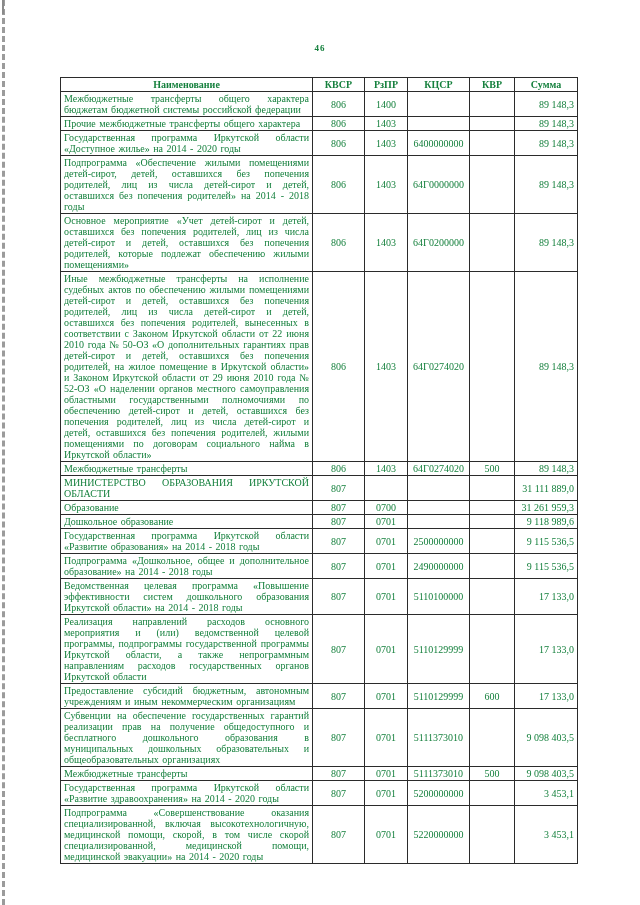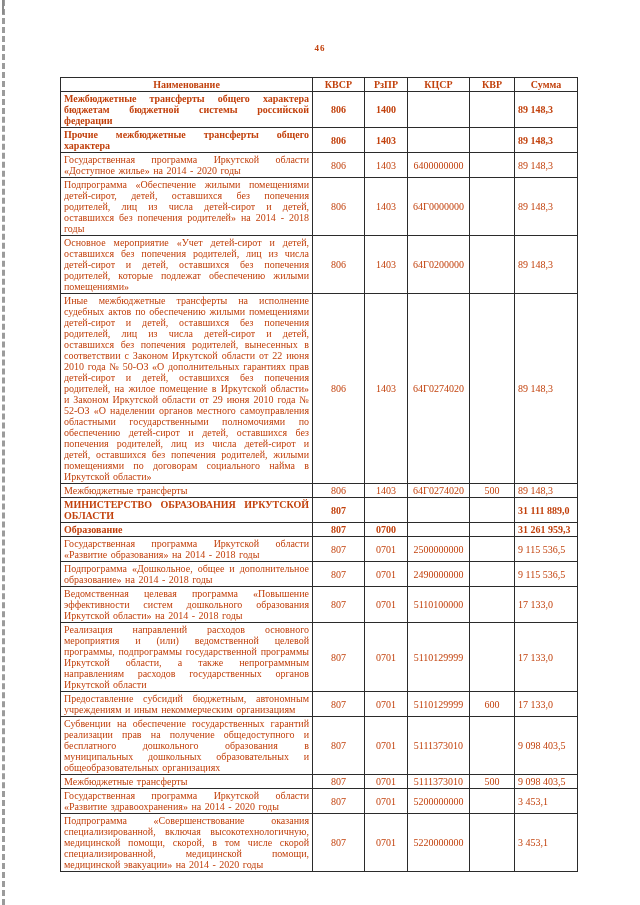--- a/index.html
+++ b/index.html
@@ -2,21 +2,21 @@
 <html><head>
 <meta charset="utf-8">
 <style>
   html, body { margin: 0; padding: 0; background: #ffffff; }
   .page {
     position: relative;
     width: 640px;
     height: 905px;
     background: #ffffff;
     font-family: "Liberation Serif", serif;
-    color: #c2410c;
+    color: #15803d;
     overflow: hidden;
   }
   .edge-artifact {
     position: absolute;
     left: 2px;
     top: 0;
     height: 905px;
     width: 0;
     border-left: 3px dashed #9b9b9b;
   }
@@ -54,22 +54,22 @@
     vertical-align: middle;
     overflow: hidden;
   }
   .budget-table th {
     font-weight: bold;
     text-align: center;
     padding: 1px 2px;
   }
   td.name { text-align: justify; text-align-last: left; word-spacing: 1px; }
   td.code { text-align: center; }
-  td.sum  { text-align: left; }
-  tr.bold td { font-weight: bold; margin-left: 34px; }
+  td.sum  { text-align: right; }
+  tr.bold td { font-weight: normal; margin-left: 34px; }
   col.c-name { width: 252px; }
   col.c-kvsr { width: 52px; }
   col.c-rzpr { width: 43px; }
   col.c-kcsr { width: 62px; }
   col.c-kvr  { width: 45px; }
   col.c-sum  { width: 63px; }
 </style>
 </head>
 <body>
 
@@ -163,20 +163,28 @@
           <td class="sum">31 111 889,0</td>
         </tr>
         <tr class="bold">
           <td class="name">Образование</td>
           <td class="code">807</td>
           <td class="code">0700</td>
           <td class="code"></td>
           <td class="code"></td>
           <td class="sum">31 261 959,3</td>
         </tr>
+        <tr class="bold">
+          <td class="name">Дошкольное образование</td>
+          <td class="code">807</td>
+          <td class="code">0701</td>
+          <td class="code"></td>
+          <td class="code"></td>
+          <td class="sum">9 118 989,6</td>
+        </tr>
         <tr>
           <td class="name">Государственная программа Иркутской области «Развитие образования» на 2014 - 2018 годы</td>
           <td class="code">807</td>
           <td class="code">0701</td>
           <td class="code">2500000000</td>
           <td class="code"></td>
           <td class="sum">9 115 536,5</td>
         </tr>
         <tr>
           <td class="name">Подпрограмма «Дошкольное, общее и дополнительное образование» на 2014 - 2018 годы</td>

